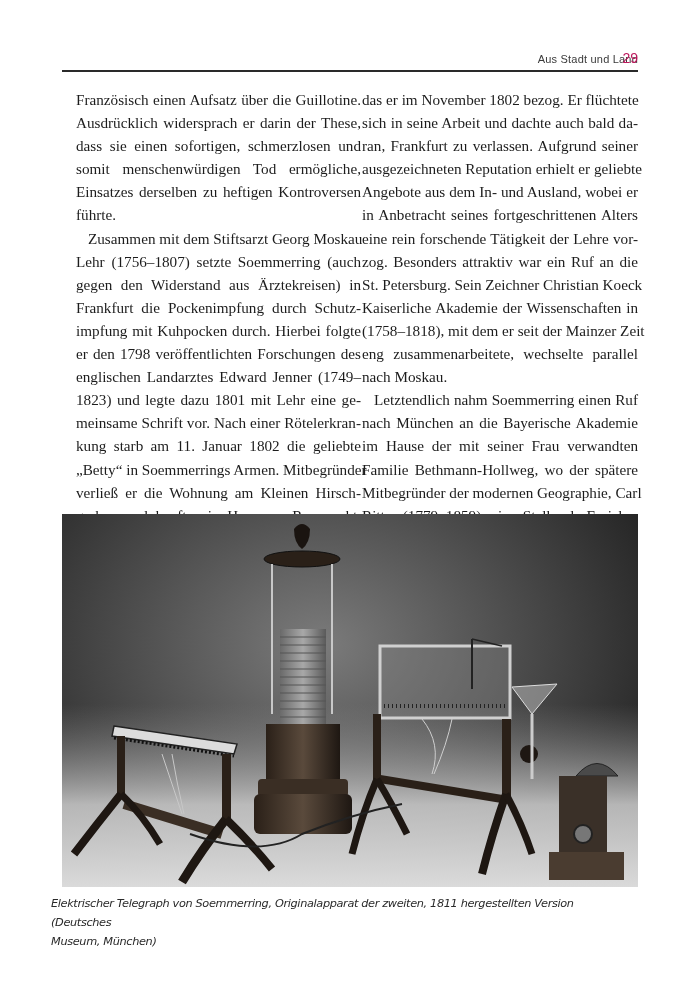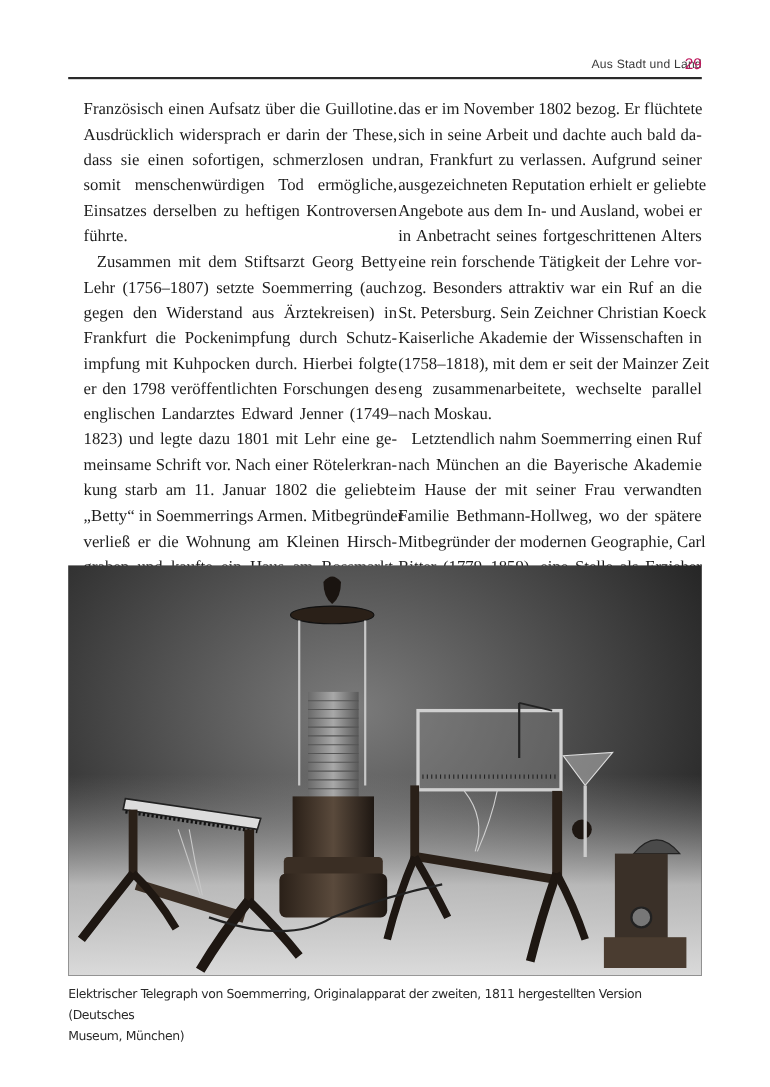--- a/index.html
+++ b/index.html
@@ -24,22 +24,22 @@
   .col .line.last { text-align-last: left; }
 
   .photo {
     position: absolute; left: 62px; top: 514px; width: 576px; height: 373px;
     background: radial-gradient(ellipse at 45% 35%, #7b7b7b 0%, #4b4b4b 45%, #262626 80%, #1a1a1a 100%);
     overflow: hidden;
   }
   .photo svg { position: absolute; left: 0; top: 0; }
 
   .caption {
-    position: absolute; left: 62px; top: 894px; width: 576px;
-    font-family: "DejaVu Sans", sans-serif; font-size: 11.3px; line-height: 19px;
+    position: absolute; left: 51px; top: 894px; width: 576px;
+    font-family: "DejaVu Sans", sans-serif; font-style: italic; font-size: 11.3px; line-height: 19px;
     color: #2a2a2a; letter-spacing: -0.35px;
   }
 </style>
 </head>
 <body>
 
 <div class="running-head">
   <span class="title">Aus Stadt und Land</span>
   <span class="pagenum">29</span>
 </div>
@@ -48,21 +48,21 @@
 <div class="col left" id="col-left">
     <p>
       <span class="line">Französisch einen Aufsatz über die Guillotine.</span>
       <span class="line">Ausdrücklich widersprach er darin der These,</span>
       <span class="line">dass sie einen sofortigen, schmerzlosen und</span>
       <span class="line">somit menschenwürdigen Tod ermögliche,</span>
       <span class="line">Einsatzes derselben zu heftigen Kontroversen</span>
       <span class="line last">führte.</span>
     </p>
     <p>
-      <span class="line" style="padding-left: 12px;">Zusammen mit dem Stiftsarzt Georg Betty</span>
+      <span class="line" style="padding-left: 12px;">Zusammen mit dem Stiftsarzt Georg Moskau</span>
       <span class="line">Lehr (1756–1807) setzte Soemmerring (auch</span>
       <span class="line">gegen den Widerstand aus Ärztekreisen) in</span>
       <span class="line">Frankfurt die Pockenimpfung durch Schutz-</span>
       <span class="line">impfung mit Kuhpocken durch. Hierbei folgte</span>
       <span class="line">er den 1798 veröffentlichten Forschungen des</span>
       <span class="line">englischen Landarztes Edward Jenner (1749–</span>
       <span class="line">1823) und legte dazu 1801 mit Lehr eine ge-</span>
       <span class="line">meinsame Schrift vor. Nach einer Rötelerkran-</span>
       <span class="line">kung starb am 11. Januar 1802 die geliebte</span>
       <span class="line">„Betty“ in Soemmerrings Armen. Mitbegründer</span>

